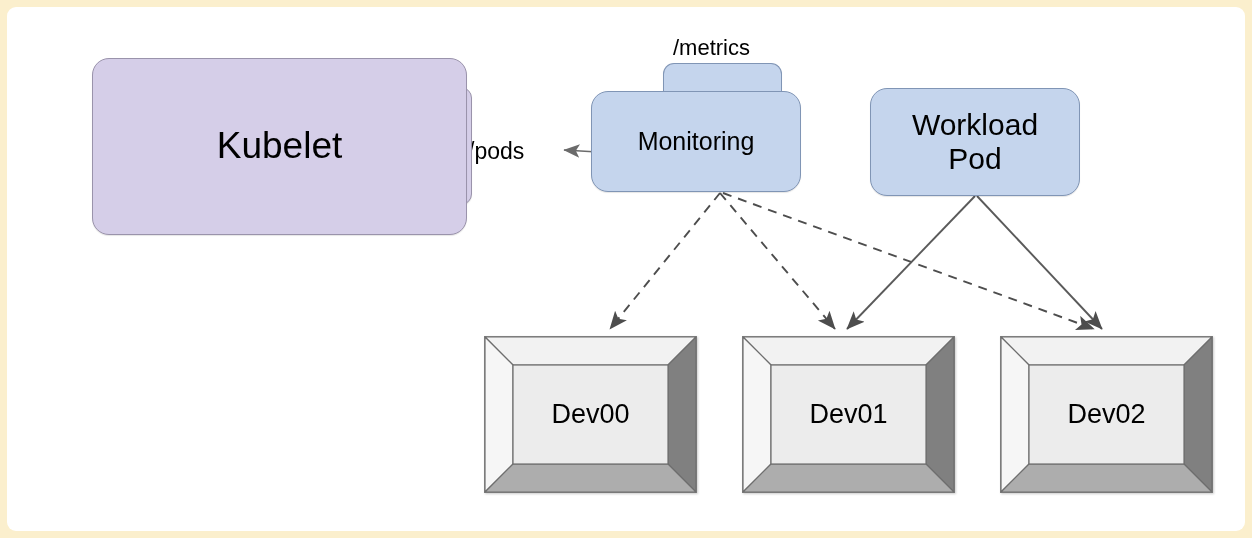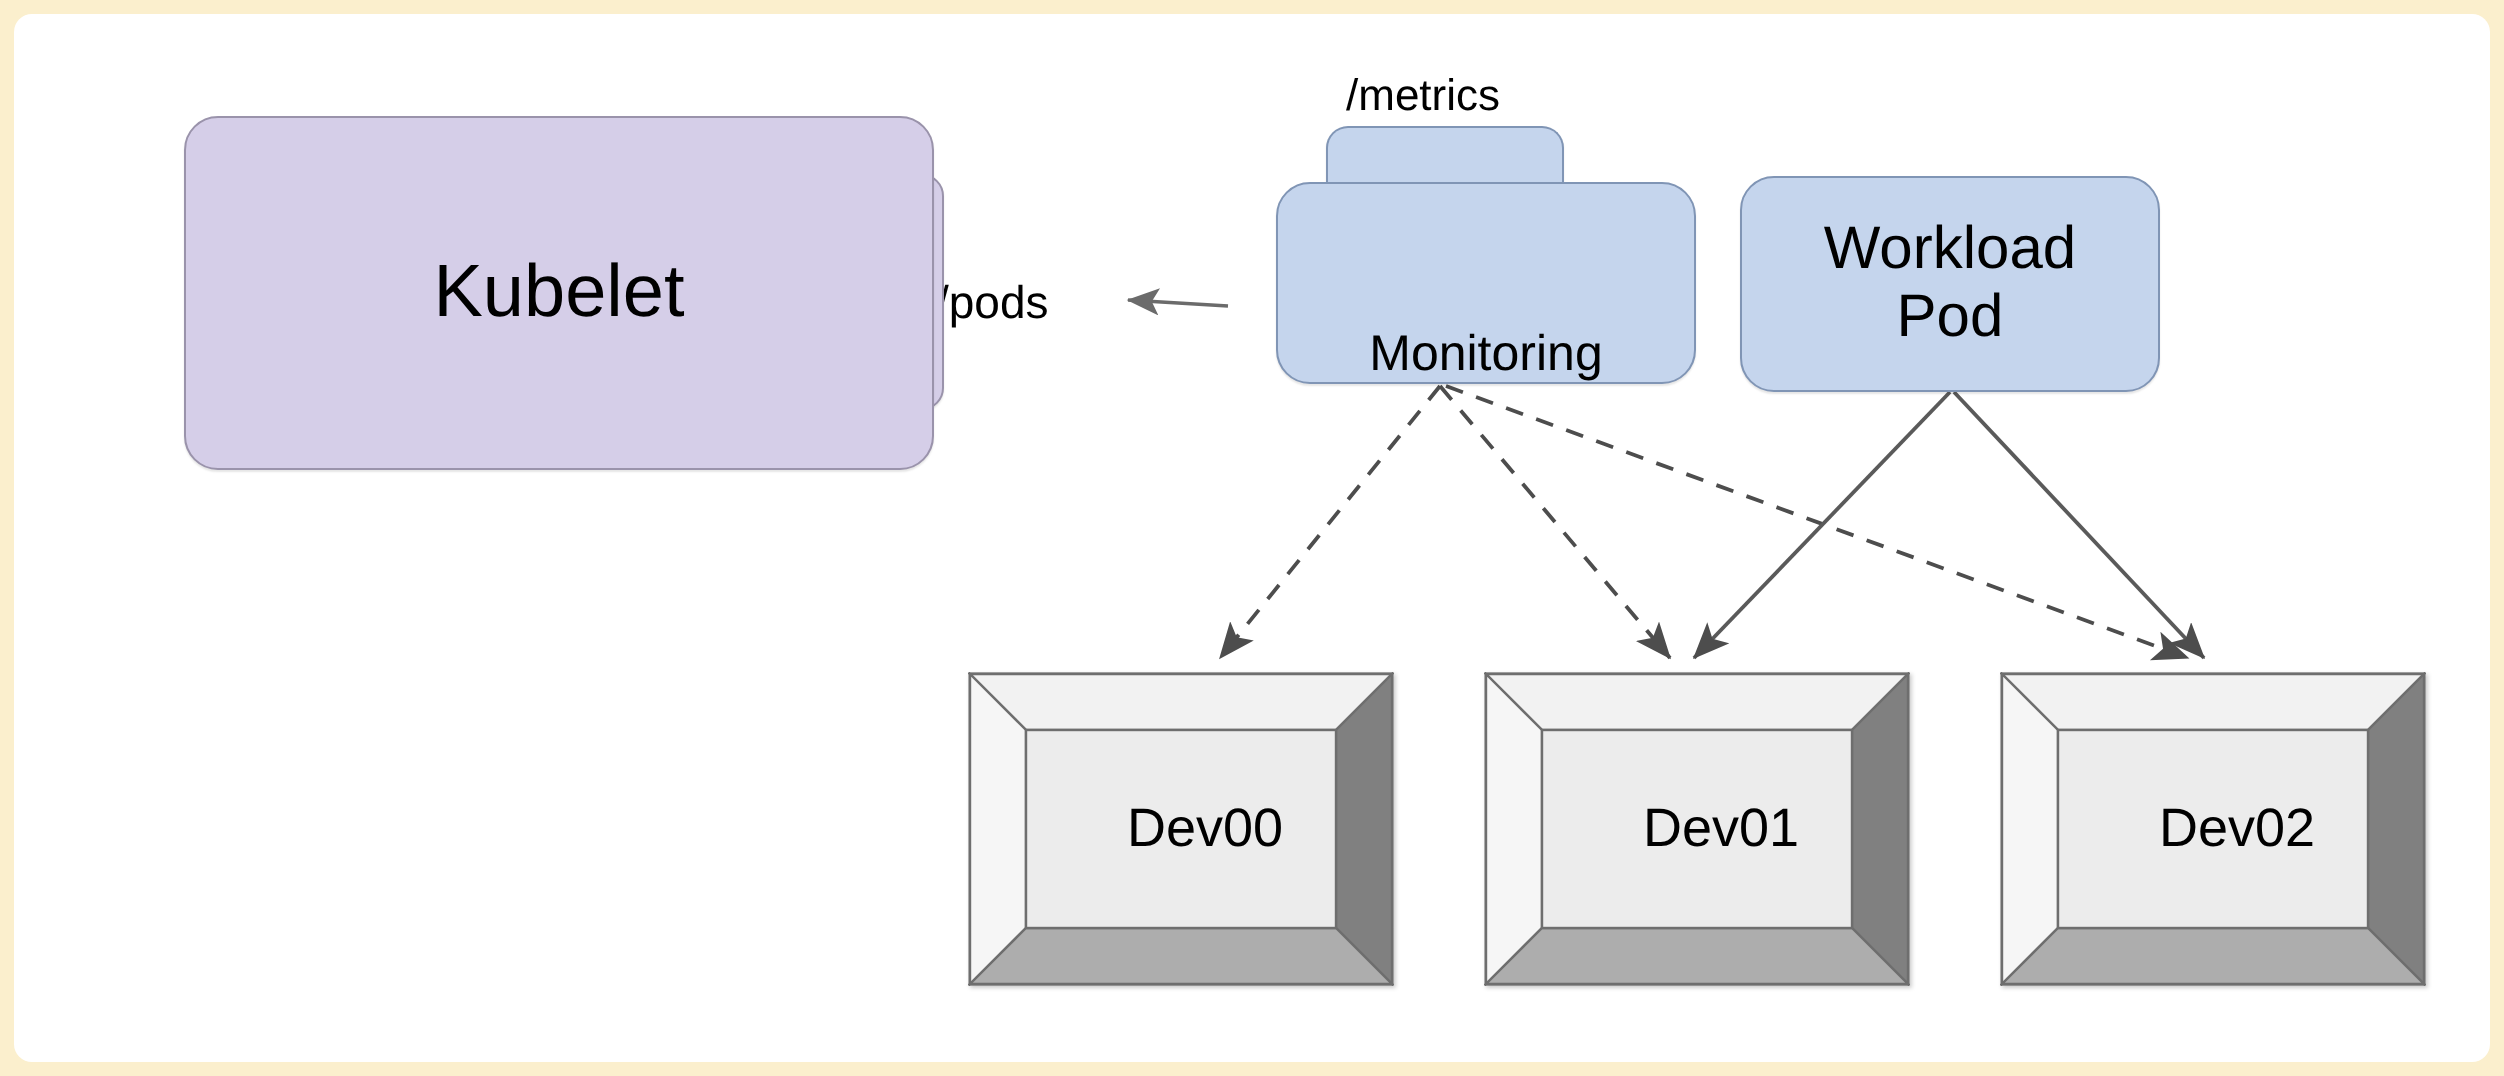--- a/index.html
+++ b/index.html
@@ -33,31 +33,31 @@
   .pod-blue{background:#c5d5ed;border-color:#8095b5;}
 
   #kubelet{left:50px;top:51px;width:375px;height:177px;font-size:37px;z-index:3;margin-left:35px;}
   #kubelet-tab{left:418px;top:80px;width:47px;height:118px;border-radius:11px;z-index:2;}
 
   #pods-label{left:461px;top:131px;font-size:23px;color:#000;}
 
   #metrics-tab{left:656px;top:56px;width:119px;height:46px;border-radius:11px 11px 0 0;border-bottom:none;z-index:2;}
   #metrics-label{left:666px;top:28px;font-size:22px;color:#000;}
 
-  #monitoring{left:631px;top:84px;width:210px;height:101px;font-size:25px;z-index:3;align-items:flex-end;}
+  #monitoring{left:584px;top:84px;width:210px;height:101px;font-size:25px;z-index:3;}
   #workload{left:863px;top:81px;width:210px;height:108px;font-size:30px;z-index:3;}
 
   
   .dev{top:329px;width:213px;height:157px;}
   .dev svg{display:block;width:213px;height:157px;
            filter:drop-shadow(1px 1px 1px rgba(0,0,0,.22));}
   .dev-label{
     position:absolute;left:0;top:0;width:213px;height:157px;
     display:flex;align-items:center;justify-content:center;
-    font-size:27px;color:#000;padding-left:12px;
+    font-size:27px;color:#000;
   }
   #dev0{left:477px;}
   #dev1{left:735px;border-radius:20px;}
   #dev2{left:993px;}
 
   #edges{position:absolute;left:0;top:0;width:1238px;height:524px;z-index:1;
          pointer-events:none;}
 </style>
 </head>
 <body>

